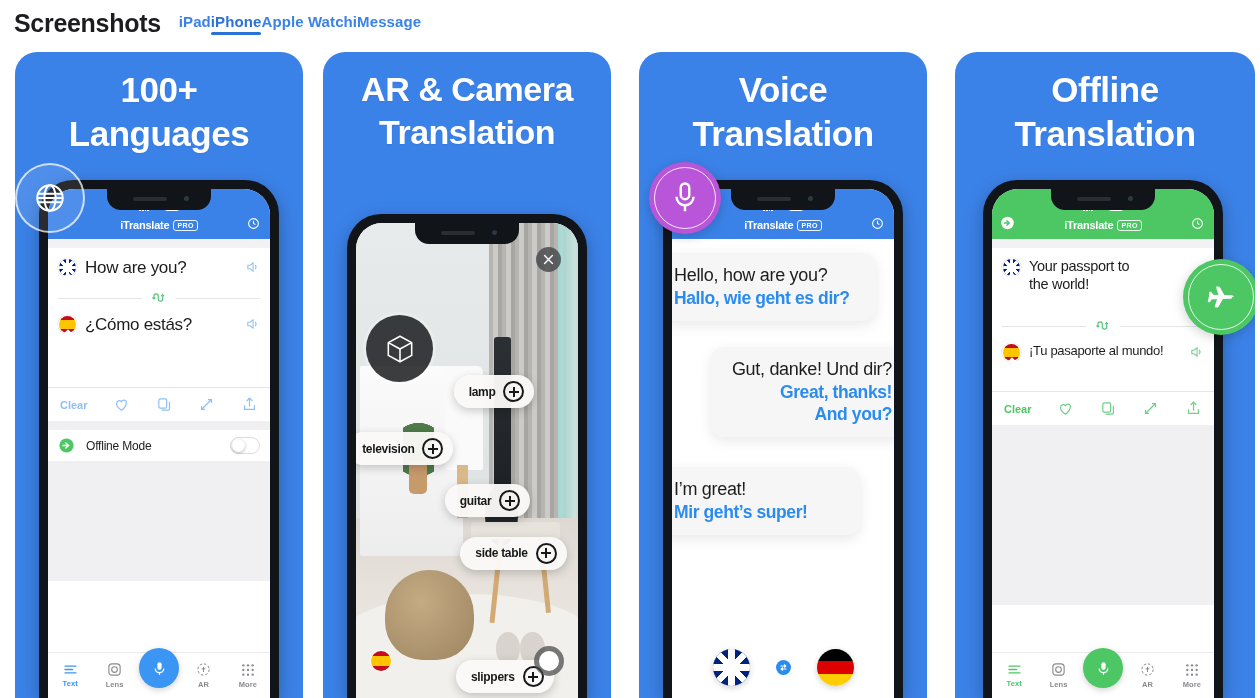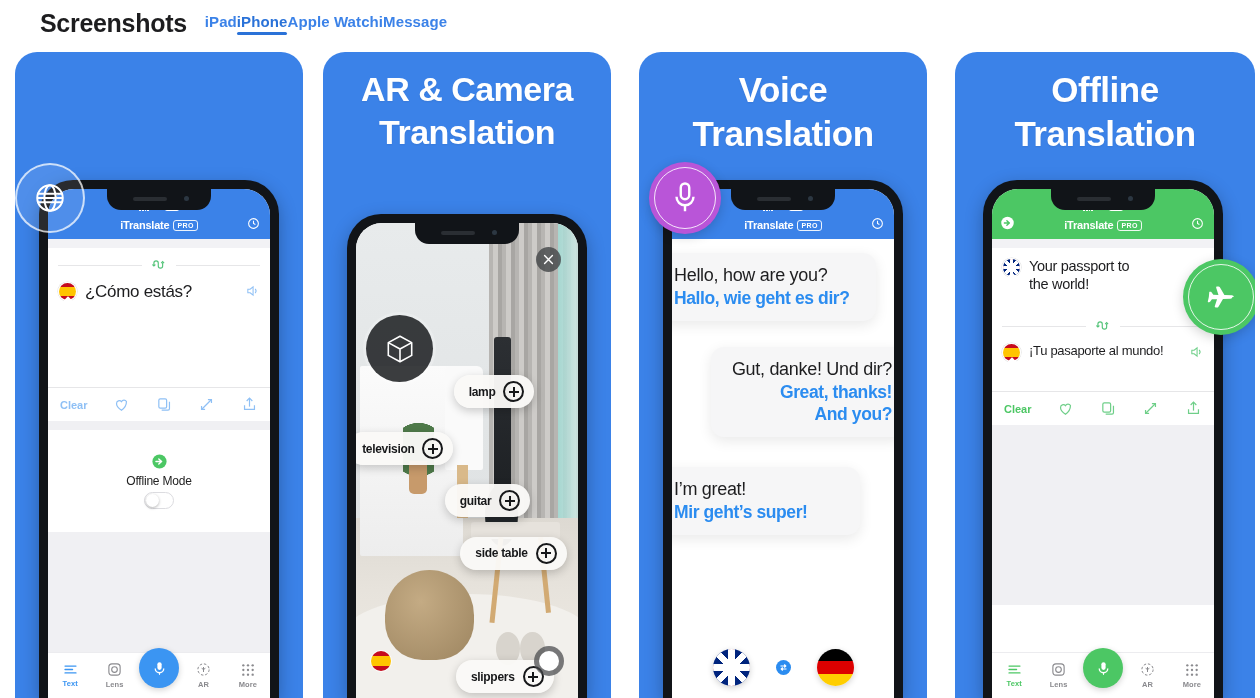--- a/index.html
+++ b/index.html
@@ -2,21 +2,21 @@
 <html><head>
 <meta charset="utf-8">
 <style>
   * { box-sizing: border-box; margin:0; padding:0; }
   html,body { width:1260px; height:698px; overflow:hidden; background:#ffffff;
               font-family:"Liberation Sans", sans-serif; }
 
   
   #header { position:absolute; left:0; top:0; width:1260px; height:46px;
             display:flex; align-items:center; padding-left:14px; }
-  #page-title { font-size:25px; font-weight:bold; color:#1d1d1f; letter-spacing:-0.3px;margin-left:26px; }
+  #page-title { font-size:25px; font-weight:bold; color:#1d1d1f; letter-spacing:-0.3px; }
   #tabs { display:flex; align-items:center; margin-left:18px; }
   .tab { font-size:15px; font-weight:bold; color:#3b82e8; letter-spacing:0.1px;
          padding-bottom:4px; cursor:pointer; position:relative; }
   .tab.active { color:#2a72d8; }
   .tab.active::after { content:""; position:absolute; left:0; right:0; bottom:-1px;
                        height:2.5px; background:#2a72d8; border-radius:2px; }
 
   
   #cards { position:absolute; left:0; top:52px; width:1260px; height:646px; }
   .card { position:absolute; top:0; width:288px; height:646px;
@@ -75,22 +75,22 @@
   .tr-text { flex:1; font-size:17px; color:#1d1d1f; line-height:1.22; letter-spacing:-0.3px; }
   .spk-ico { flex:none; margin-top:2px; }
   .divider { position:relative; height:14px; margin:10px 0 0; }
   .divider .ln { position:absolute; left:10px; right:10px; top:50%; height:1px; background:#e6e6e8; }
   .divider .sw { position:absolute; left:50%; top:50%; transform:translate(-50%,-50%);
                  background:#fff; padding:0 9px; }
 
   .toolbar { display:flex; align-items:center; justify-content:space-between;
              padding:8px 12px; border-top:1px solid #e6e6e8; }
   .toolbar .clear { font-size:11px; font-weight:bold; }
-  .offline-row { display:flex; align-items:center; gap:4px; background:#fff;
-                 padding:23px 10px;flex-direction:column; }
+  .offline-row { display:flex; align-items:center; gap:11px; background:#fff;
+                 padding:7px 10px; }
   .offline-row .lab { font-size:12px; color:#222; flex:1; letter-spacing:-0.2px; }
   .toggle { width:30px; height:17px; border-radius:10px; background:#fff;
             border:1px solid #dcdce0; position:relative; }
   .toggle::after { content:""; position:absolute; left:1px; top:1px; width:13px; height:13px;
                    border-radius:50%; background:#fff; box-shadow:0 1px 3px rgba(0,0,0,.3); }
 
   
   .tabbar { position:absolute; left:0; right:0; bottom:0; height:46px;
             background:#fff; border-top:1px solid #ececef; display:flex; z-index:4; }
   .tb { flex:1; display:flex; flex-direction:column; align-items:center;
@@ -215,20 +215,24 @@
     <div class="tab">iPad</div>
     <div class="tab active">iPhone</div>
     <div class="tab">Apple Watch</div>
     <div class="tab">iMessage</div>
   </div>
 </div>
 
 <div id="cards">
 
   <div class="card" id="card0">
+    <div class="headline">
+      <div>100+</div>
+      <div>Languages</div>
+    </div>
 
     <div class="badge" style="left:2px; top:113px; width:66px; height:66px; background:rgba(255,255,255,.10);
                 box-shadow:0 0 0 2px rgba(255,255,255,.75);">
       <svg width="34" height="34" viewBox="0 0 24 24" fill="none" stroke="#ffffff" stroke-width="1.4">
         <circle cx="12" cy="12" r="9"></circle>
           <ellipse cx="12" cy="12" rx="4" ry="9"></ellipse>
         <line x1="3" y1="9" x2="21" y2="9"></line>
           <line x1="3" y1="15" x2="21" y2="15"></line>
         <line x1="3" y1="12" x2="21" y2="12"></line>
       </svg>
@@ -265,20 +269,35 @@
             <svg width="13" height="13" viewBox="0 0 24 24" fill="none" stroke="#fff" stroke-width="2">
               <circle cx="12" cy="12" r="9"></circle>
                 <path d="M12 7v5l3.5 2"></path>
             </svg>
           </div>
         </div>
 
         <div style="position:absolute;left:0;right:0;top:50px;bottom:46px;background:#fff;">
           <div style="height:9px;background:#f2f2f5;"></div>
 
+          <div class="tr-row">
+            <div class="pin">
+              <div class="disc">
+                  <div class="uk"></div>
+                </div>
+              <div class="tip"></div>
+            </div>
+            <div class="tr-text">How are you?</div>
+            <div class="spk-ico">
+              <svg width="15" height="14" viewBox="0 0 24 24" fill="none" stroke="#8fc0f5" stroke-width="1.8">
+                <path d="M4 9v6h4l5 4V5L8 9H4z"></path>
+                  <path d="M16.5 8.5a5 5 0 0 1 0 7"></path>
+              </svg>
+            </div>
+          </div>
 
           <div class="divider">
             <div class="ln"></div>
             <div class="sw">
               <svg width="16" height="11" viewBox="0 0 22 14" fill="none" stroke="#55c47a" stroke-width="1.6">
                 <path d="M4 9V5a3 3 0 0 1 6 0v4a3 3 0 0 0 6 0V5"></path>
                 <path d="M2 7l2 2 2-2"></path>
                   <path d="M14 5l2-2 2 2"></path>
               </svg>
             </div>

